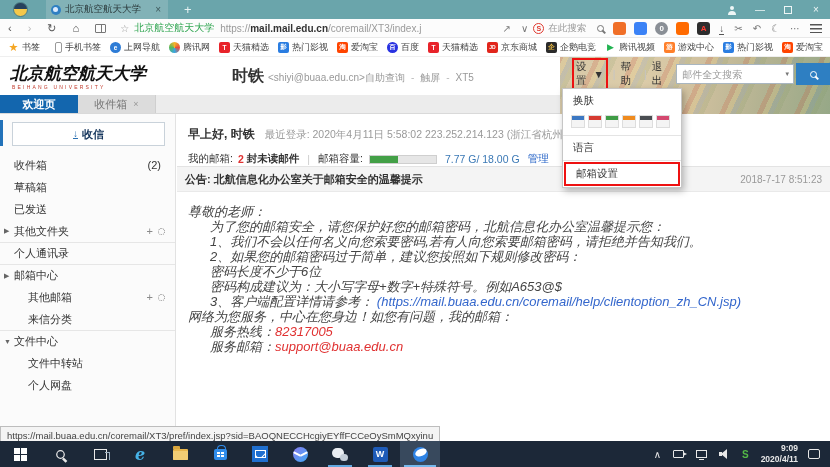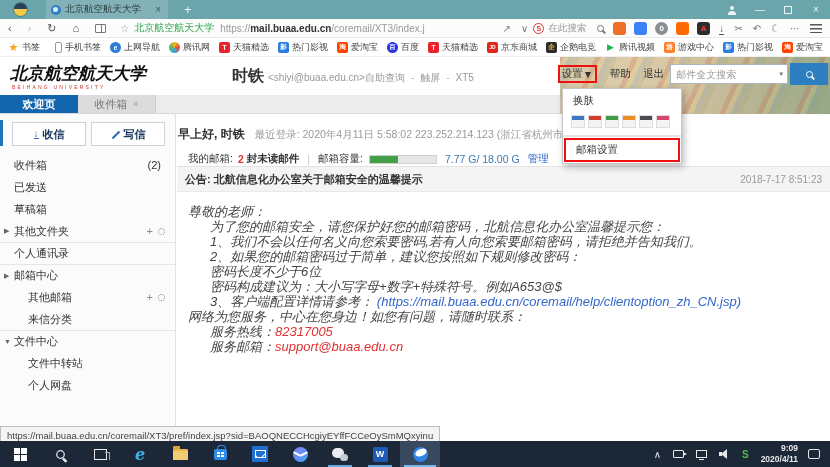--- a/index.html
+++ b/index.html
@@ -73,21 +73,21 @@
     background:repeating-linear-gradient(115deg, rgba(205,90,60,.22) 0 5px, rgba(240,205,120,.20) 5px 10px, rgba(95,135,180,.16) 10px 15px, rgba(120,150,90,.14) 15px 20px, transparent 20px 34px); }
   .mailheader { position:absolute; top:57px; left:0; width:560px; height:38px; background:#fff; display:flex; align-items:center; }
   .brand { margin-left:10px; width:180px; }
   .brand .cn { font-family:"DejaVu Serif","Liberation Serif",serif; font-weight:bold; font-style:italic; font-size:17px; color:#111; letter-spacing:0px; white-space:nowrap; }
   .brand .en { font-size:5px; color:#c0392b; letter-spacing:2.2px; margin-top:-1px; margin-left:2px; }
   .uinfo { display:flex; align-items:baseline; margin-left:42px; white-space:nowrap; }
   .uinfo .uname { font-weight:bold; color:#333; font-size:16px; }
   .uinfo .umail { color:#999; font-size:10px; margin-left:4px; }
   .uinfo .navs { color:#999; font-size:10px; }
   .uinfo .navsep { color:#bbb; margin:0 6px; }
-  .hdr-actions { position:absolute; top:62px; left:556px; right:0; height:24px; display:flex; align-items:center; z-index:6;justify-content:center; }
+  .hdr-actions { position:absolute; top:62px; left:572px; right:0; height:24px; display:flex; align-items:center; z-index:6; }
   .redbox { border:2px solid #ee1111; padding:0px 2px; display:inline-flex; align-items:center; }
   .act { color:#333; font-size:10.5px; }
   .asep { color:#c5c5c5; margin:0 5px; font-size:10px; }
   .mailsearch { width:118px; height:20px; border:1px solid #a9b6c0; background:#fff; font-size:10px; padding:0 14px 0 5px; color:#333; }
   .mailsearch::placeholder { color:#9a9a9a; }
   .ms-wrap { position:relative; margin-left:6px; }
   .ms-caret { position:absolute; right:4px; top:7px; font-size:6px; color:#777; }
   .searchbtn { width:38px; height:22px; background:#2e7fc2; display:flex; align-items:center; justify-content:center; color:#fff; margin-left:2px; }
 
   
@@ -117,21 +117,21 @@
   .srow { display:flex; align-items:center; height:22px; padding-left:14px; color:#333; font-size:11px; position:relative; }
   .srow.child { padding-left:28px; }
   .srow.sep { border-top:1px solid #e6e6e6; }
   .srow .arr { position:absolute; left:4px; font-size:7px; color:#666; }
   .srow .badge { margin-left:auto; margin-right:14px; color:#333; }
   .srow .tools { margin-left:auto; margin-right:10px; display:flex; align-items:center; gap:5px; color:#8a8a8a; }
   .gear { width:7px; height:7px; border:1.4px dotted #909090; border-radius:50%; display:inline-block; }
 
   
   .content { position:absolute; top:114px; left:177px; right:0; height:327px; background:#fff; }
-  .greet1 { display:flex; align-items:baseline; padding:12px 0 0 1px; white-space:nowrap; }
+  .greet1 { display:flex; align-items:baseline; padding:12px 0 0 11px; white-space:nowrap; }
   .greet1 .hi { font-weight:bold; font-size:12px; color:#333; }
   .greet1 .ll { font-size:10.5px; color:#999; margin-left:10px; }
   .greet1 .dt { font-size:10.5px; color:#2a66c8; margin-left:5px; }
   .greet2 { display:flex; align-items:center; padding:9px 0 0 11px; font-size:10.5px; color:#333; white-space:nowrap; }
   .greet2 .num { color:#e03131; font-weight:bold; margin-left:5px; }
   .greet2 .unread { font-weight:bold; color:#333; margin-left:3px; }
   .greet2 .pipe { color:#ccc; margin:0 8px; }
   .quota-bar { width:68px; height:9px; background:#e6e6e6; border:1px solid #cfcfcf; margin:0 8px 0 6px; position:relative; }
   .quota-fill { position:absolute; left:0; top:0; bottom:0; background:#43a047; }
   .greet2 .qv { color:#3a78b5; }
@@ -220,21 +220,21 @@
 
   <div class="addressbar">
     <span class="nav-ic">‹</span>
     <span class="nav-ic dim">›</span>
     <span class="nav-ic">↻</span>
     <span class="nav-ic">⌂</span>
     <span class="readmode"></span>
     <div class="url-zone">
       <span class="star">☆</span>
       <span class="sitename">北京航空航天大学</span>
-      <span class="url"><span>https://</span><b>mail.buaa.edu.cn</b><span>/coremail/XT3/index.j</span></span>
+      <span class="url"><span>https://</span><b>mail.mail.edu.cn</b><span>/coremail/XT3/index.j</span></span>
     </div>
     <div class="ab-right">
       <span class="ab-ic">↗</span>
       <span class="ab-ic">∨</span>
       <span class="slogo">S</span>
       <span class="searchhere">在此搜索</span>
       <span class="ab-ic"><span class="mag"></span></span>
       <span class="ext e-game"></span>
       <span class="ext e-plane"></span>
       <span class="ext e-zero">0</span>
@@ -362,45 +362,42 @@
     <div class="dd-item">换肤</div>
     <div class="swatches">
       <span class="sw" style="--c:#3c78c3"></span>
       <span class="sw" style="--c:#d63b31"></span>
       <span class="sw" style="--c:#3f9c46"></span>
       <span class="sw" style="--c:#ef8b1f"></span>
       <span class="sw" style="--c:#4a4d52"></span>
       <span class="sw" style="--c:#d4486f"></span>
     </div>
     <div class="dd-div"></div>
+    <div class="dd-item">语言</div>
     <div class="dd-div"></div>
     <div class="dd-item boxed">邮箱设置</div>
   </div>
 
   <div class="sidebar">
     <div class="side-accent"></div>
     <div class="sbtns">
       <div class="sbtn">
           <span class="rx">↓</span>
           <span>收信</span>
         </div>
-      <div class="sbtn">
-          <span class="pencil"></span>
-          <span>写信</span>
-        </div>
     </div>
     <div class="srow">
         <span>收件箱</span>
         <span class="badge">(2)</span>
       </div>
     <div class="srow">
+        <span>草稿箱</span>
+      </div>
+    <div class="srow">
         <span>已发送</span>
-      </div>
-    <div class="srow">
-        <span>草稿箱</span>
       </div>
     <div class="srow">
         <span class="arr">▶</span>
         <span>其他文件夹</span>
         <span class="tools">
           <span>+</span>
           <span class="gear"></span>
         </span>
       </div>
     <div class="srow sep">
@@ -455,21 +452,21 @@
       <span class="da">2018-7-17 8:51:23</span>
     </div>
     <div class="annc-body">
       <p>尊敬的老师：</p>
       <p class="ind">为了您的邮箱安全，请您保护好您的邮箱密码，北航信息化办公室温馨提示您：</p>
       <p class="ind">1、我们不会以任何名义向您索要密码,若有人向您索要邮箱密码，请拒绝并告知我们。</p>
       <p class="ind">2、如果您的邮箱密码过于简单，建议您按照如下规则修改密码：</p>
       <p class="ind">密码长度不少于6位</p>
       <p class="ind">密码构成建议为：大小写字母+数字+特殊符号。例如A653@$</p>
       <p class="ind"><span>3、客户端配置详情请参考：</span> <span class="lnk">(https://mail.buaa.edu.cn/coremail/help/clientoption_zh_CN.jsp)</span></p>
-      <p>网络为您服务，中心在您身边！如您有问题，请随时联系：</p>
+      <p>网络为您服务，中心在您身边！如您有问题，我的邮箱：</p>
       <p class="ind"><span>服务热线：</span><span class="red">82317005</span></p>
       <p class="ind"><span>服务邮箱：</span><span class="red">support@buaa.edu.cn</span></p>
     </div>
   </div>
 
   <div class="statusbox">https://mail.buaa.edu.cn/coremail/XT3/pref/index.jsp?sid=BAOQNECCHcgiyEYffFCCeOySmMQxyinu</div>
 
   <div class="taskbar">
     <div class="tbtn">
         <span class="win"></span>

